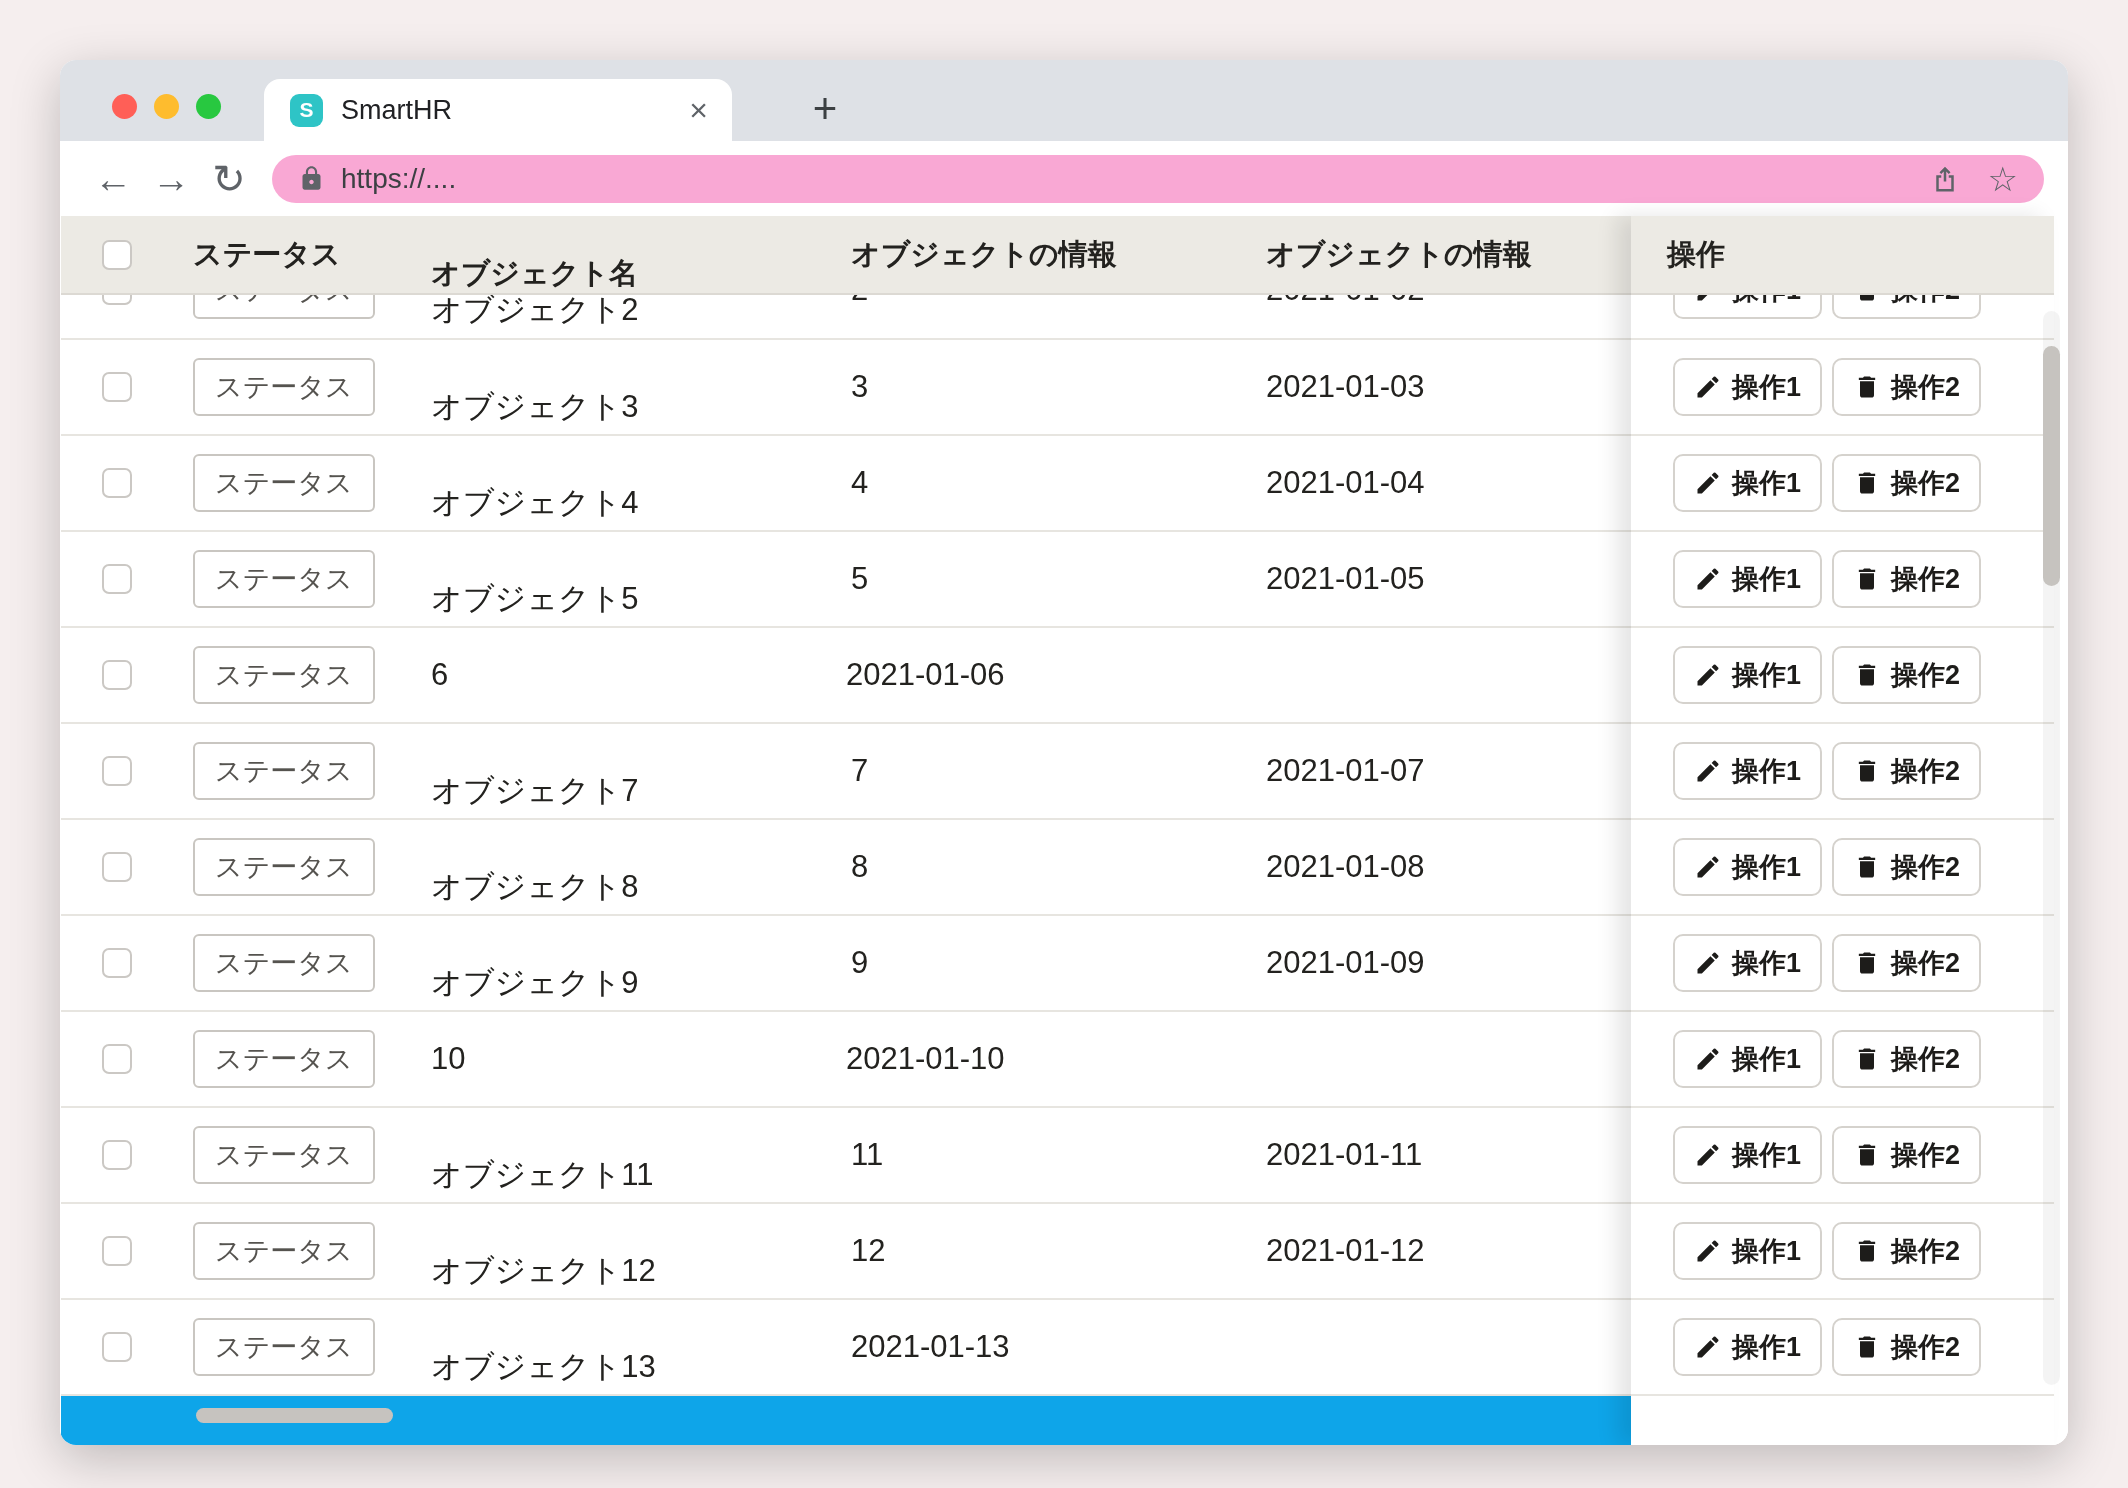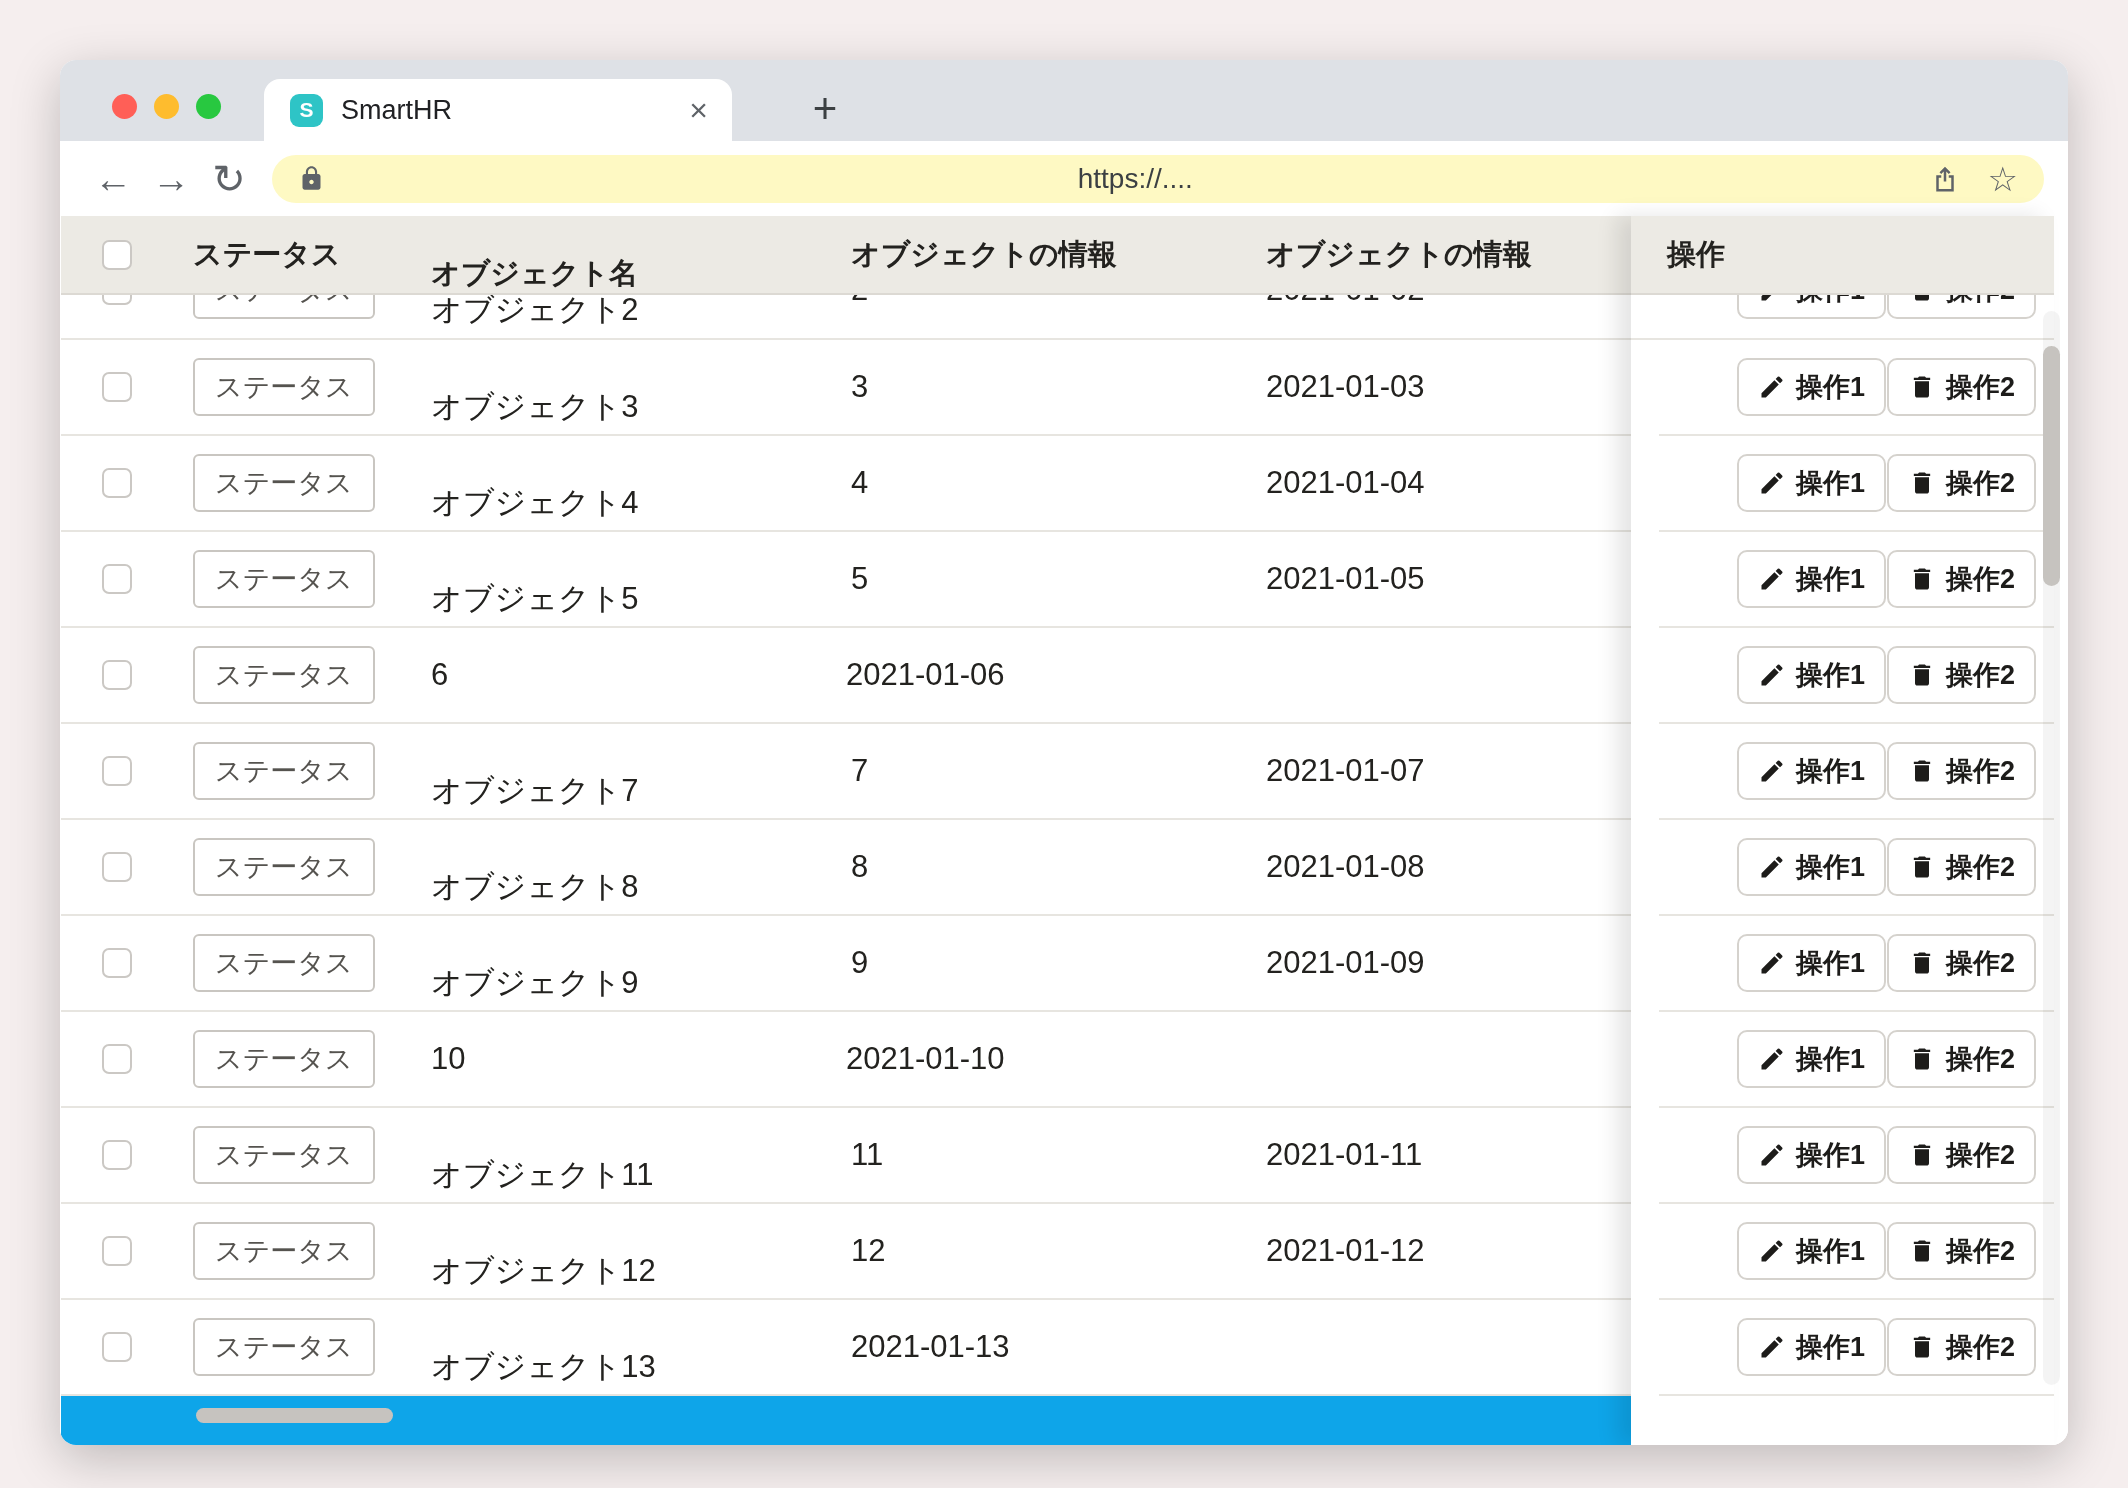--- a/index.html
+++ b/index.html
@@ -41,22 +41,22 @@
   
   .toolbar {
     height: 75px; background: #fff; display: flex; align-items: center;
     padding: 0 24px;
   }
   .nav-icon {
     width: 58px; text-align: center; font-size: 38px; color: #5f6368; line-height: 1;
   }
   .nav-icon.reload { font-size: 40px; }
   .omnibox {
-    flex: 1; height: 48px; background: #fef9c3; border-radius: 24px;
-    display: flex; align-items: center; padding: 0 26px; margin-left: 14px; text-align: center;
+    flex: 1; height: 48px; background: #f9a8d4; border-radius: 24px;
+    display: flex; align-items: center; padding: 0 26px; margin-left: 14px;
   }
   .lock svg { width: 27px; height: 27px; fill: #5f6368; display: block; }
   .url { font-size: 28px; color: #3c4043; margin-left: 16px; flex: 1; }
   .omni-actions { display: flex; align-items: center; gap: 28px; }
   .share svg { width: 30px; height: 30px; fill: #5f6368; display: block; }
   .star { font-size: 34px; color: #5f6368; line-height: 1; }
   
   .page { position: relative; height: 1229px; background: #fff; }
   .main { position: absolute; left: 1px; top: 0; width: 1585px; height: 100%; overflow: hidden; background: #0ea5e9; }
   .thead {
@@ -87,22 +87,22 @@
   .pinned {
     position: absolute; right: 14px; top: 0; width: 423px; height: 100%;
     background: #fff; box-shadow: -14px 0 20px rgba(0,0,0,0.10);
   }
   .thead-p {
     height: 79px; background: #eceae4; display: flex; align-items: center;
     padding-left: 36px; font-weight: bold; font-size: 29px; color: #23221f;
     border-bottom: 2px solid #dcd9d3;
   }
   .action-row {
-    height: 96px; display: flex; align-items: center; padding-left: 78px; gap: 1px;
-    border-bottom: 2px solid #e7e5e0; background: #fff; margin-left: 28px;
+    height: 96px; display: flex; align-items: center; padding-left: 42px; gap: 10px;
+    border-bottom: 2px solid #e7e5e0; background: #fff;
   }
   .btn {
     height: 58px; display: inline-flex; align-items: center; gap: 10px;
     padding: 0 19px; border: 2px solid #d5d2cd; border-radius: 10px;
     background: #fff; font-size: 27px; font-weight: 600; color: #1d1c1a;
     font-family: inherit; cursor: default;
   }
   .btn svg { width: 28px; height: 28px; fill: #1d1c1a; display: block; }
   
   .vtrack {

